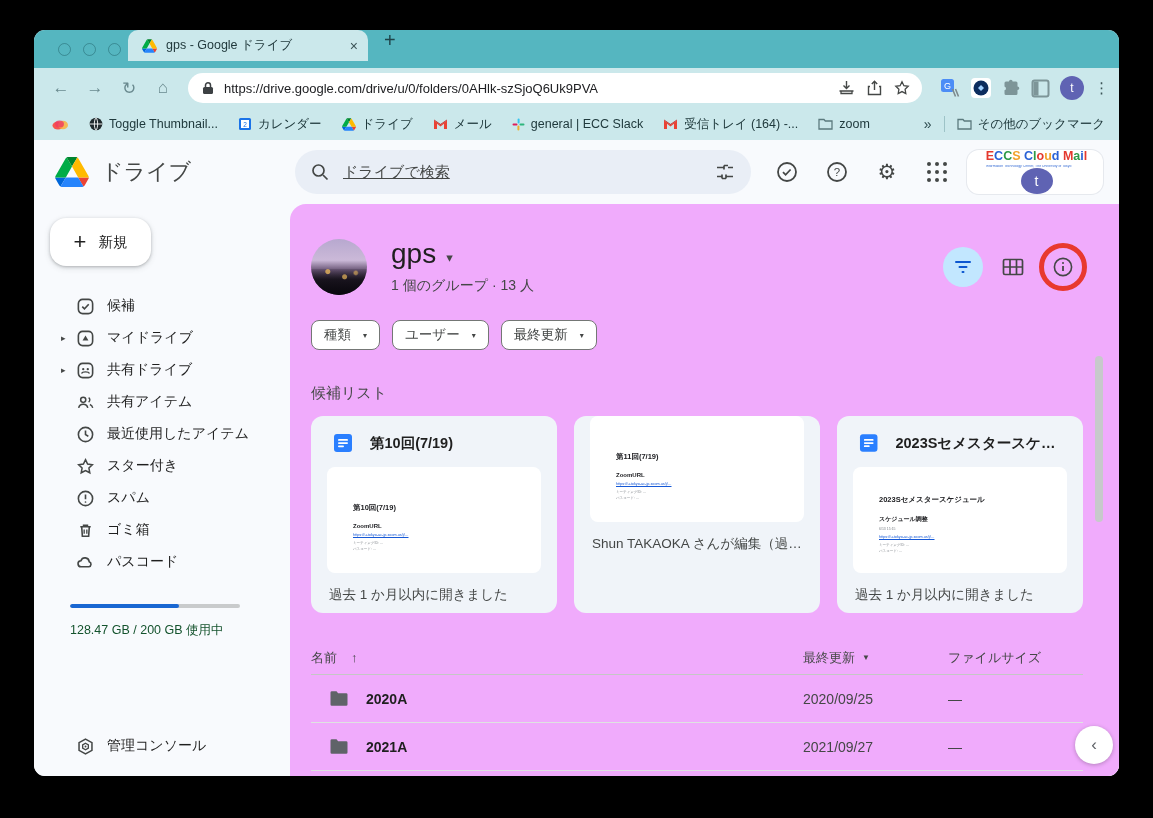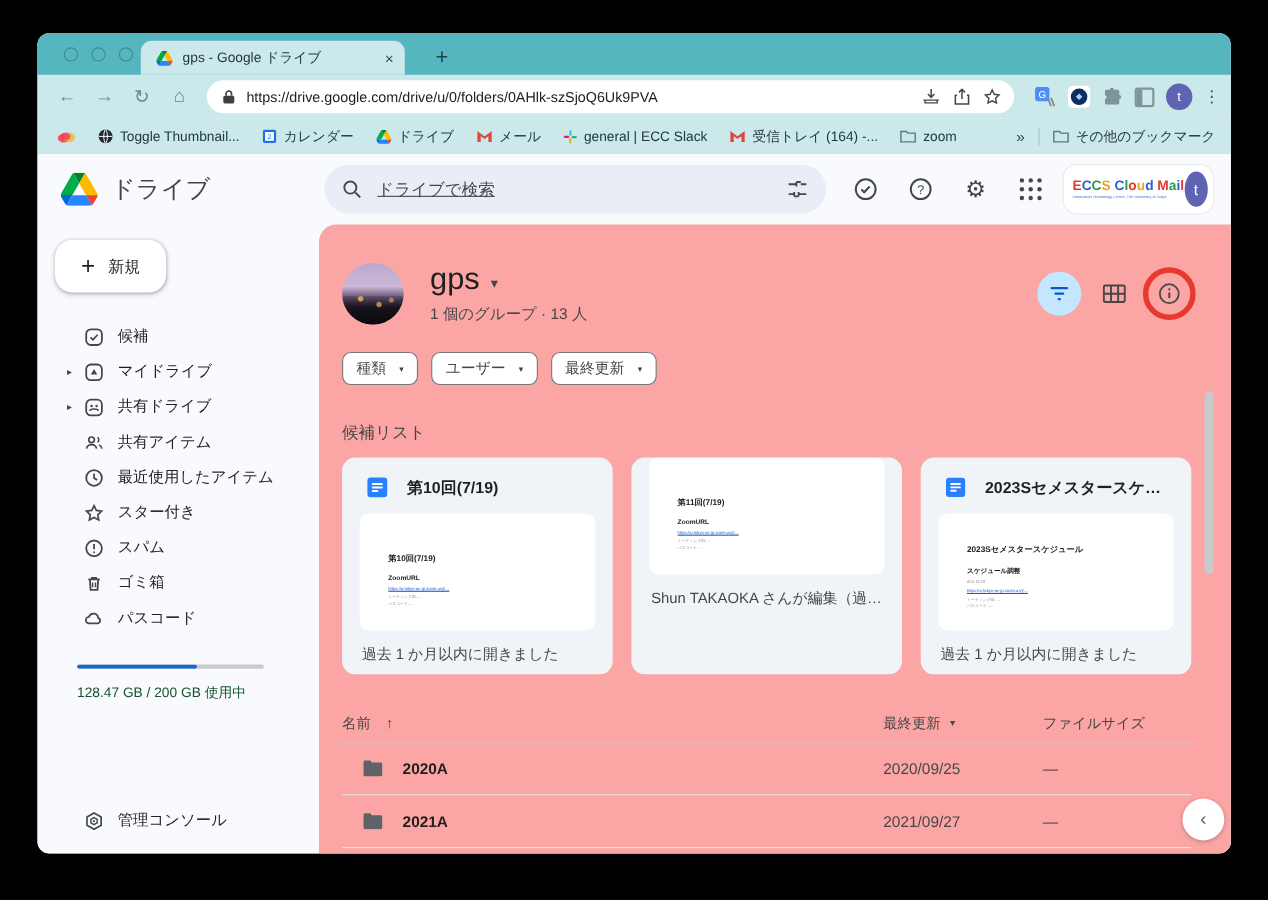--- a/index.html
+++ b/index.html
@@ -1,20 +1,20 @@
 <!DOCTYPE html>
 <html><head>
 <meta charset="utf-8">
 <style>
   * { margin:0; padding:0; box-sizing:border-box; }
   html,body { width:1153px; height:818px; background:#000; font-family:"Liberation Sans", sans-serif; overflow:hidden; }
   .win { position:absolute; left:34px; top:30px; width:1085px; height:746px; border-radius:11px; overflow:hidden; background:#f8fafd; box-shadow:0 10px 40px rgba(0,0,0,.6); }
 
   
-  .titlebar { height:38px; background:#55b6c0; display:flex; align-items:flex-end; position:relative;gap:12px; }
+  .titlebar { height:38px; background:#55b6c0; display:flex; position:relative; }
   .lights { position:absolute; left:24px; top:13px; display:flex; gap:12px; }
   .dot { width:13px; height:13px; border-radius:50%; border:1.5px solid rgba(15,70,80,.38); }
   .tab { margin-left:94px; width:240px; height:31px; background:#cbe8eb; border-radius:10px 10px 0 0; display:flex; align-items:center; padding:0 10px 0 14px; }
   .tab-title { font-size:12.5px; color:#223a3d; margin-left:9px; flex:1; white-space:nowrap; overflow:hidden; }
   .tab-close { font-size:14px; color:#3c5457; cursor:default; margin-left:6px; }
   .newtab { margin:0 0 6px 16px; font-size:20px; color:#1e4449; line-height:20px; }
   .toolbar { height:40px; background:#cbe8eb; display:flex; align-items:center; padding:0 10px 0 14px; }
   .navbtn { font-size:17px; color:#6a8a8f; width:26px; text-align:center; margin-right:8px; }
   .urlbar { flex:1; height:30px; background:#fff; border-radius:15px; display:flex; align-items:center; padding:0 12px 0 14px; margin:0 8px 0 4px; }
   .url-text { font-size:13px; color:#202124; flex:1; margin-left:10px; white-space:nowrap; overflow:hidden; }
@@ -33,41 +33,41 @@
   .dheader { height:64px; display:flex; align-items:center; background:#f8fafd; }
   .brand { width:256px; display:flex; align-items:center; padding-left:21px; }
   .brand-name { font-size:22px; color:#444746; margin-left:12px; }
   .searchpill { width:456px; height:44px; background:#e9eef6; border-radius:22px; display:flex; align-items:center; padding:0 16px 0 16px; margin-left:5px; }
   .search-ph { font-size:15px; color:#444746; margin-left:14px; flex:1;text-decoration:underline; }
   .hicons { margin-left:auto; display:flex; align-items:center; gap:10px; padding-right:16px; }
   .hbtn { width:40px; height:40px; border-radius:50%; display:flex; align-items:center; justify-content:center; color:#444746; }
   .gearglyph { font-size:21px; color:#444746; }
   .appsgrid { display:grid; grid-template-columns:repeat(3,4px); grid-template-rows:repeat(3,4px); gap:4px; }
   .appsgrid i { width:4px; height:4px; border-radius:50%; background:#444746; }
-  .acct { width:136px; height:44px; background:#fff; border-radius:12px; display:flex; align-items:center; padding:0 5px 0 8px; box-shadow:0 0 0 1px #e6e9ee; }
+  .acct { width:136px; height:44px; background:#fff; border-radius:12px; display:flex; align-items:center; padding:0 5px 0 8px; box-shadow:0 0 0 1px #e6e9ee;flex-direction:column; }
   .acct-txt { flex:1; line-height:1; }
   .eccs { font-size:12.5px; font-weight:bold; letter-spacing:0; white-space:nowrap; }
   .eccs-sub { font-size:3.5px; color:#3b6fd4; margin-top:2px; white-space:nowrap; overflow:hidden; }
   .avatar-md { width:32px; height:32px; border-radius:50%; background:#5f63b3; color:#fff; font-size:14px; display:flex; align-items:center; justify-content:center; }
 
   
   .dbody { display:flex; height:572px; background:#f8fafd; }
   .sidebar { width:256px; display:flex; flex-direction:column; color:#444746; }
   .newbtn { margin:14px 0 0 16px; width:101px; height:48px; background:#fff; border-radius:16px; box-shadow:0 1px 3px rgba(60,64,67,.3),0 2px 6px rgba(60,64,67,.15); display:flex; align-items:center; justify-content:center; gap:12px; font-size:14.5px; color:#1f1f1f; }
   .plus { font-size:22px; color:#1f1f1f; line-height:20px; }
   .navlist { margin-top:24px; }
   .sitem { height:32px; display:flex; align-items:center; padding-left:27px; font-size:14px; color:#1f1f1f; }
   .caret-slot { width:14px; font-size:9px; color:#444746; }
   .sicon { width:20px; height:20px; margin-right:12px; display:flex; align-items:center; justify-content:center; color:#444746; flex:none; }
   .storagebar { margin:26px 0 0 36px; width:170px; height:4px; border-radius:2px; background:#c9cbcc; overflow:hidden; }
   .storagefill { height:100%; background:#1967d2; border-radius:2px; }
   .storagetext { margin:14px 0 0 36px; font-size:12.5px; color:#14532d; }
   .adminrow { margin-top:auto; margin-bottom:14px; }
 
-  .mainpanel { flex:1; background:#fca5a5; border-radius:16px 0 0 0; position:relative; padding:34px 36px 0 21px; overflow:hidden; }
+  .mainpanel { flex:1; background:#f0abfc; border-radius:16px 0 0 0; position:relative; padding:34px 36px 0 21px; overflow:hidden; }
   .gheader { display:flex; align-items:center; }
   .gavatar { width:56px; height:56px; border-radius:50%; flex:none;
     background:linear-gradient(180deg,#b7a8cf 0%,#cbb9d8 38%,#6e5a7a 55%,#241d2a 72%,#141019 100%); position:relative; overflow:hidden; }
   .gavatar:after { content:""; position:absolute; left:0; right:0; bottom:0; height:46%;
     background:radial-gradient(circle at 30% 10%, rgba(230,180,90,.8) 0 2px, transparent 3px),
                radial-gradient(circle at 60% 30%, rgba(230,180,90,.7) 0 2px, transparent 3px),
                radial-gradient(circle at 80% 15%, rgba(230,180,90,.6) 0 1.5px, transparent 3px),
                linear-gradient(180deg, rgba(25,18,30,.15), rgba(10,8,14,.95)); }
   .gtxt { margin-left:24px; }
   .gtitle-row { display:flex; align-items:center; }

